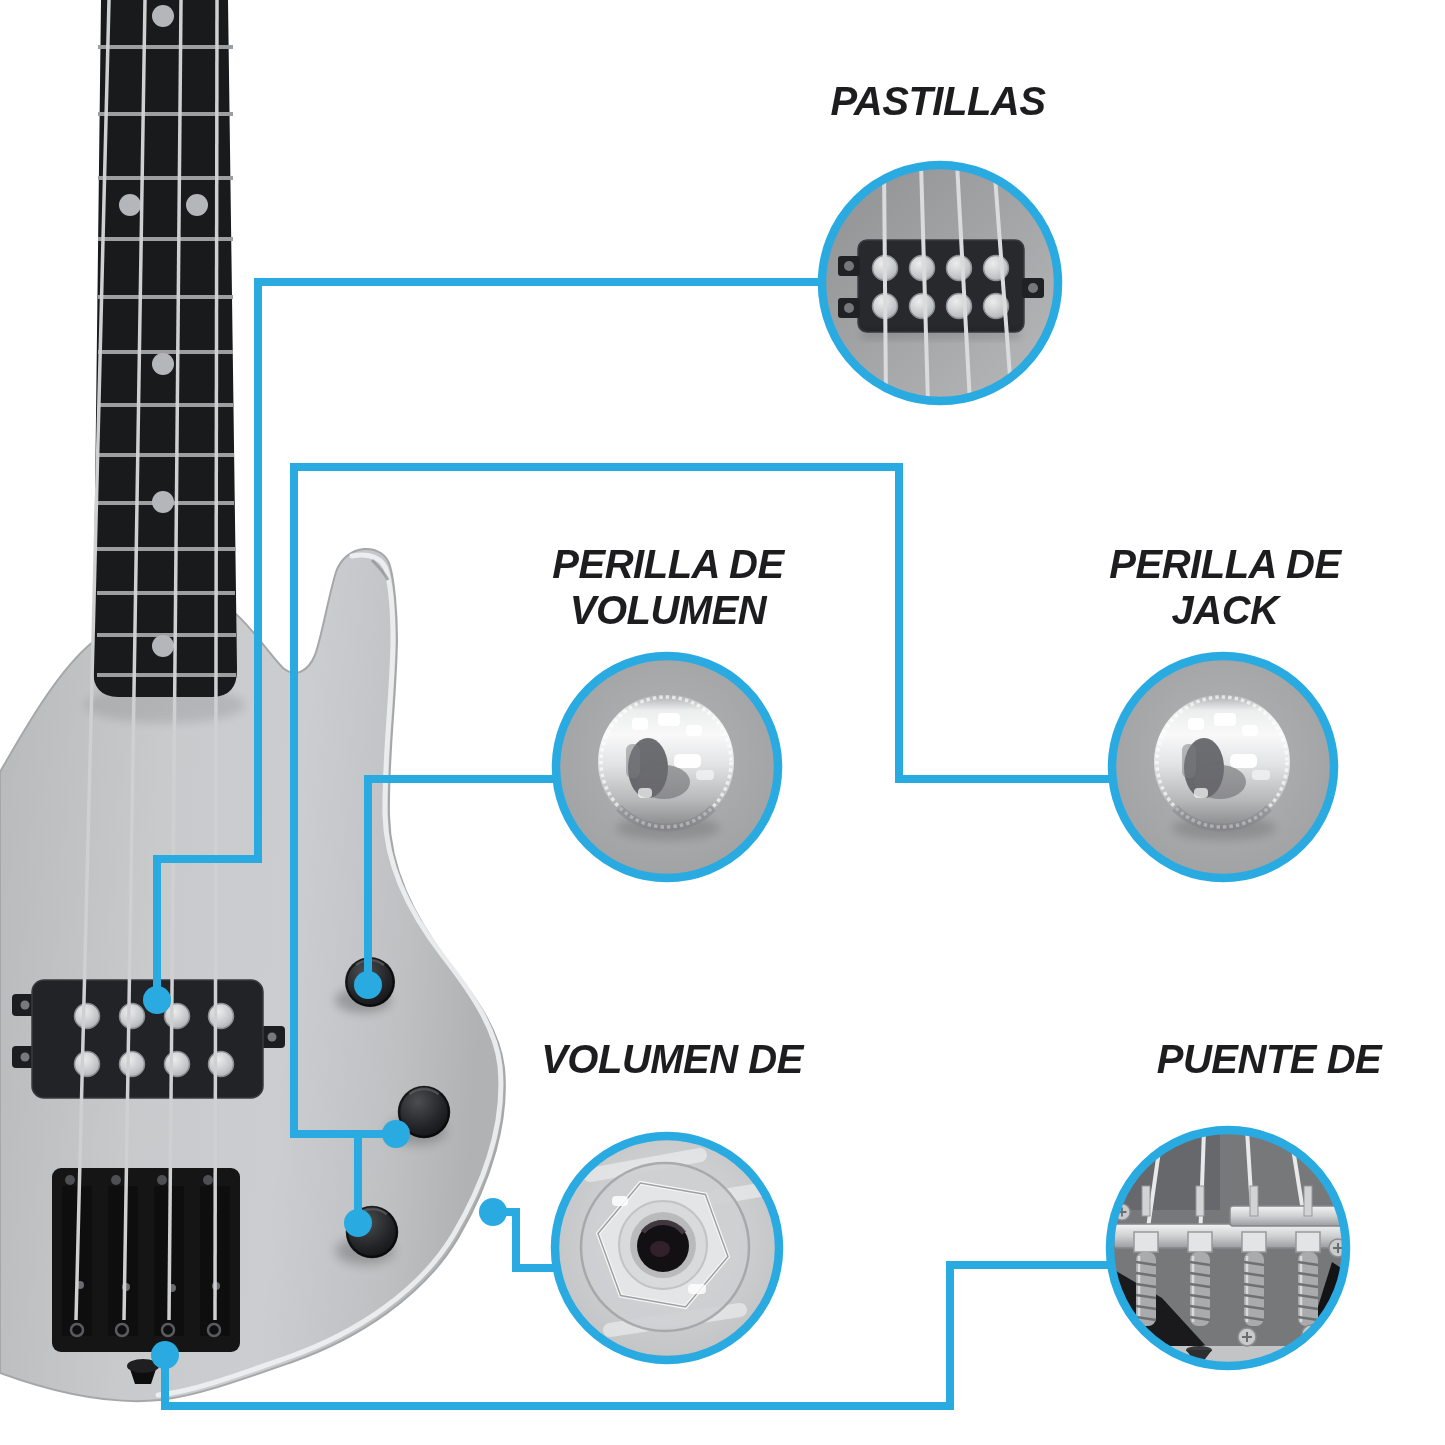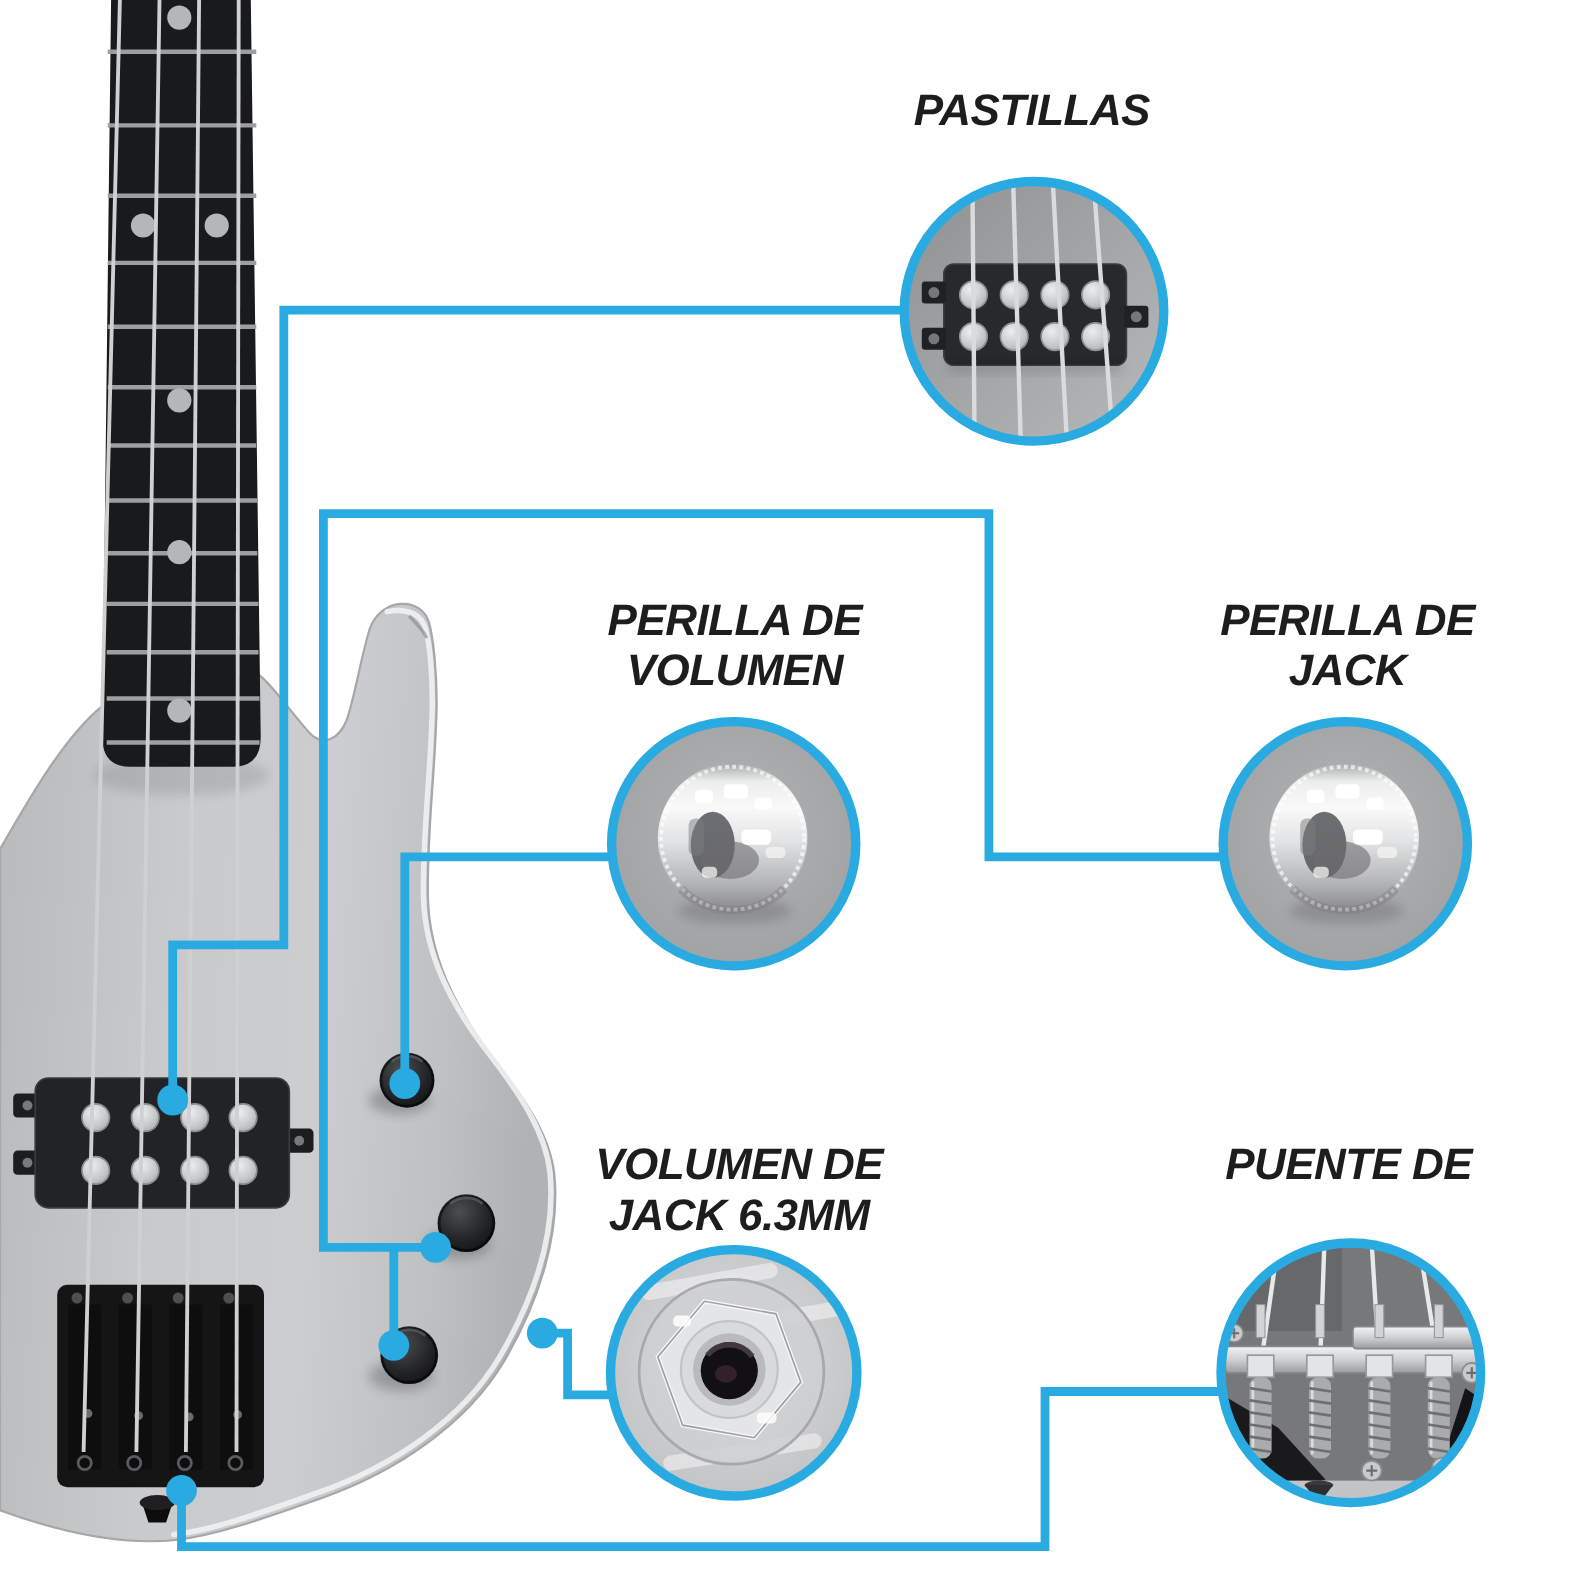--- a/index.html
+++ b/index.html
@@ -384,20 +384,19 @@
   <span>VOLUMEN</span>
 </div>
 
 <div class="callout-label" style="left:1225px;top:541px;">
   <span>PERILLA DE</span>
   <span>JACK</span>
 </div>
 
 <div class="callout-label" style="left:672px;top:1036px;">
   <span>VOLUMEN DE</span>
-  <span>JACK 6.3MM</span>
-</div>
-
-<div class="callout-label" style="left:1226px;top:1036px;">
+</div>
+
+<div class="callout-label" style="left:1269px;top:1036px;">
   <span>PUENTE DE</span>
 </div>
 
 </div>
 
 </body></html>

